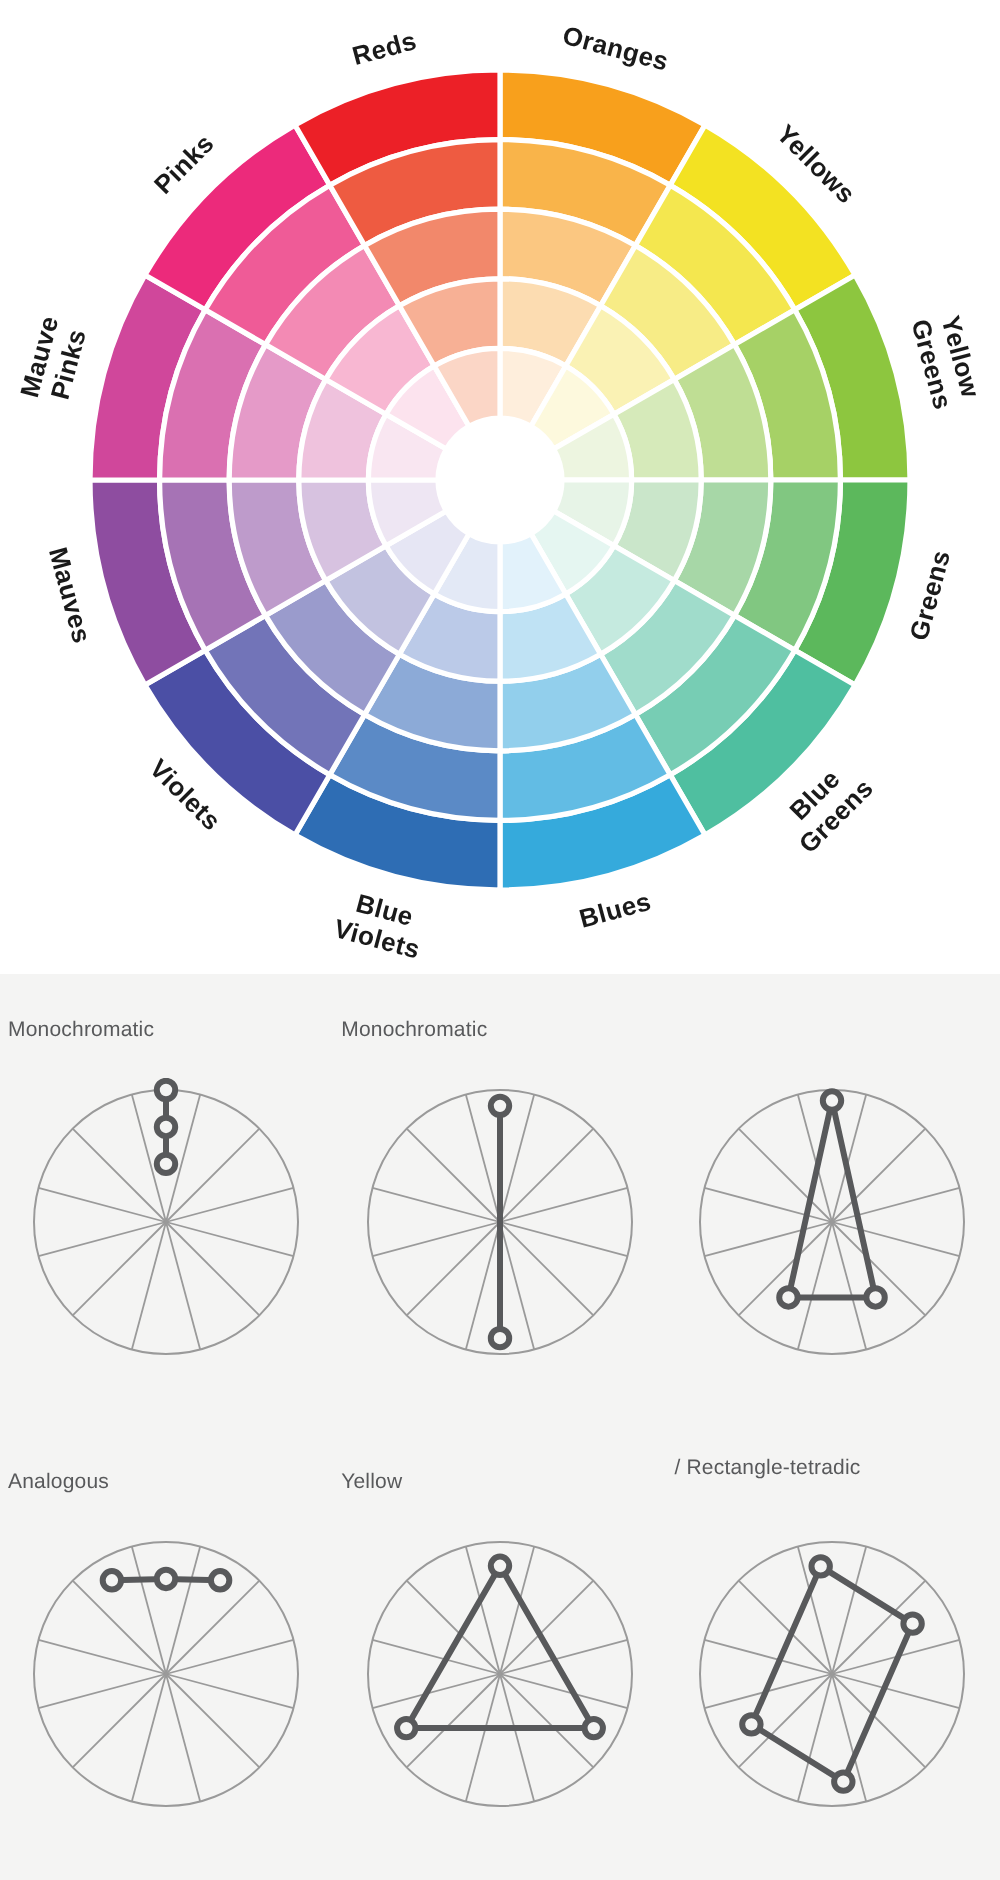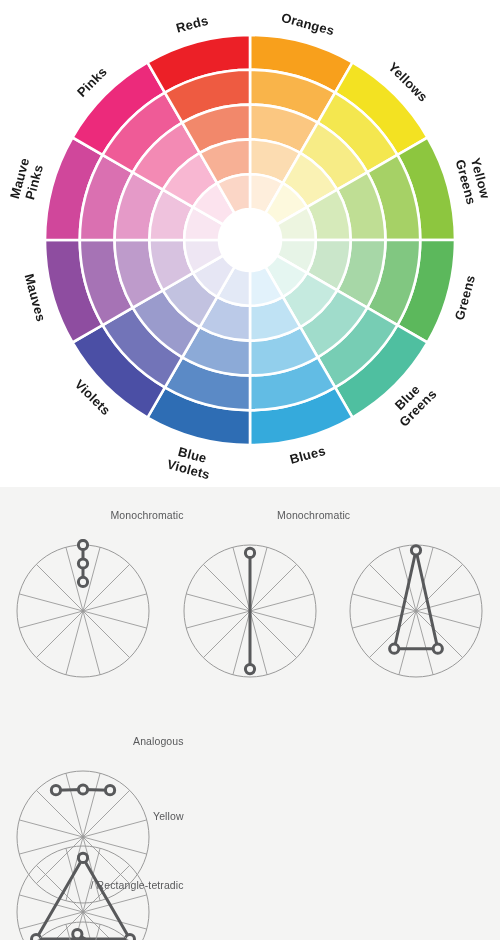--- a/index.html
+++ b/index.html
@@ -33,28 +33,28 @@
   #schemes-panel {
     position: absolute; left: 0; top: 487px;
     width: 500px; height: 453px;
     background: #f4f4f3;
   }
   .scheme-row {
     position: absolute; left: 0; width: 500px; height: 226px;
     display: flex;
   }
   .scheme-row.row1 { top: 0; }
-  .scheme-row.row2 { top: 226px; flex-direction: column; }
+  .scheme-row.row2 { top: 226px; }
   .scheme-cell {
     width: 166.6px; height: 226px;
     position: relative;
   }
   .scheme-title {
-    position: absolute; left: 17px; top: 22px;
-    width: 100%; text-align: right;
+    position: absolute; left: 4px; top: 22px;
+    width: 100%; text-align: left;
     font-family: "Liberation Sans", sans-serif;
     font-size: 10.5px;
     color: #58595b;
     line-height: 13px;
     letter-spacing: 0.1px;
   }
   .scheme-title.two-line { top: 15px; }
   .scheme-wheel {
     position: absolute; left: 50%; top: 52px;
     transform: translateX(-50%);

